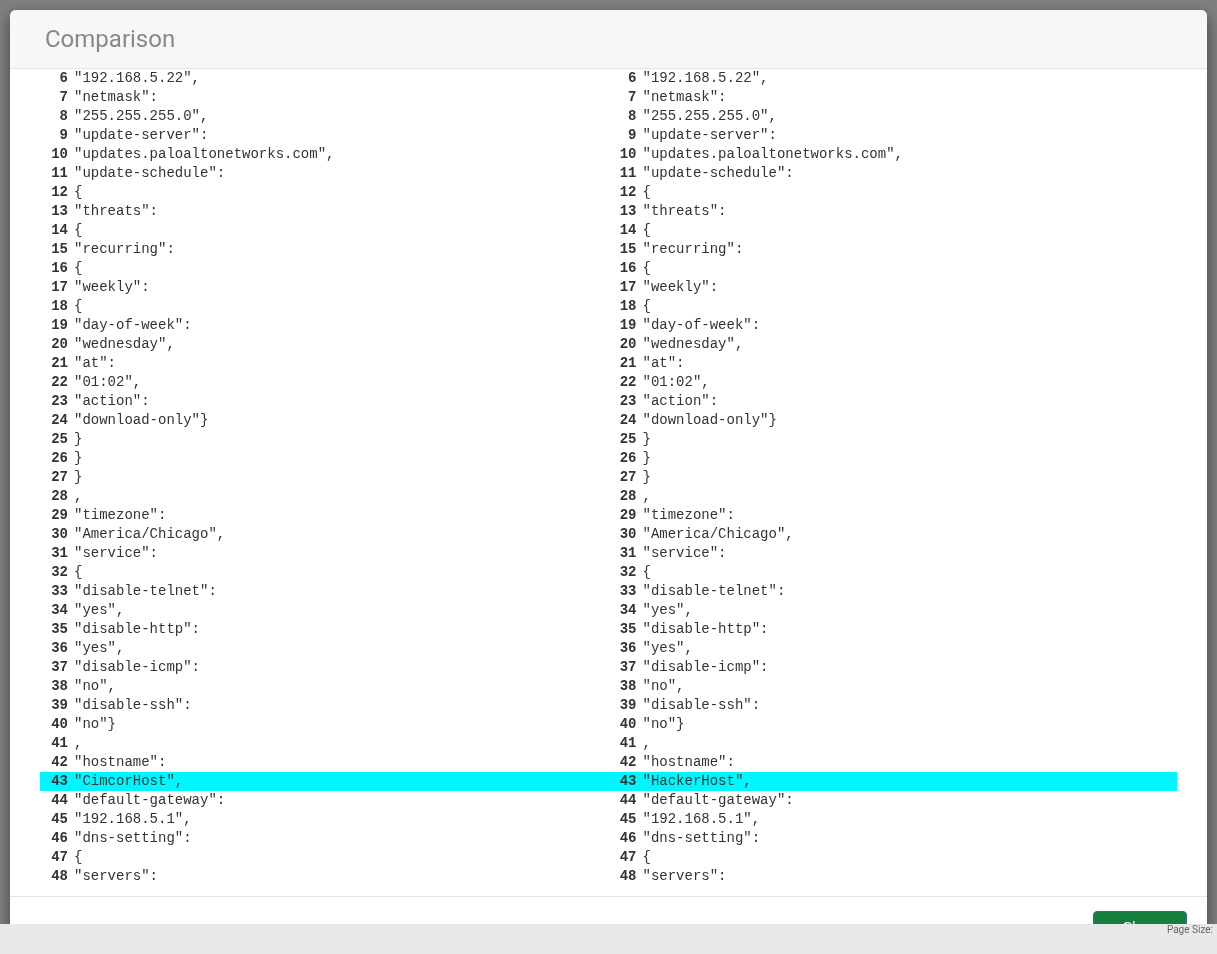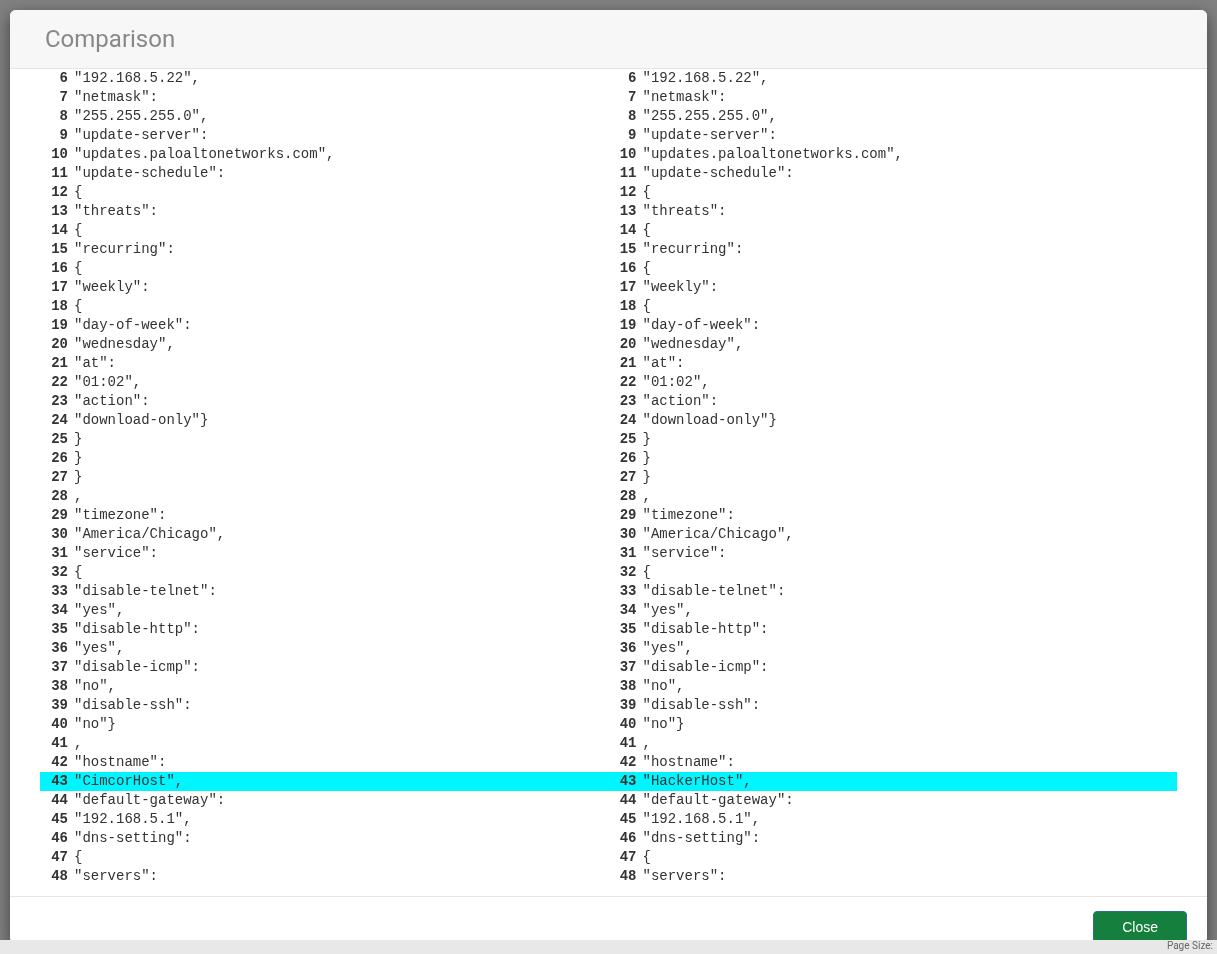--- a/index.html
+++ b/index.html
@@ -27,21 +27,21 @@
     padding:14px 20px; border-top:1px solid #e5e5e5; text-align:right;
   }
   .btn-close {
     background:#15803d; color:#fff; border:1px solid #2e6da4; padding:7px 28px;
     border-radius:4px; font-size:14px; cursor:pointer;
   }
   
   .diff-scroll::-webkit-scrollbar { width:16px; }
   .diff-scroll::-webkit-scrollbar-thumb { background:#c1c1c1; border-radius:2px; }
   .diff-scroll::-webkit-scrollbar-track { background:#f0f0f0; }
-  .footer-strip { position:absolute; left:0; right:0; bottom:0; height:14px; background:#e8e8e8; font-size:10px; text-align:right; padding-right:4px; color:#666; pointer-events:none;}
+  .footer-strip { position:absolute; left:0; right:0; bottom:0; height:30px; background:#e8e8e8; font-size:10px; text-align:right; padding-right:4px; color:#666; pointer-events:none;}
 </style>
 </head>
 <body>
 
 <div class="modal">
   <div class="modal-header">
     <span>Comparison</span>
   </div>
   <div class="modal-body">
     <div class="diff-scroll">

